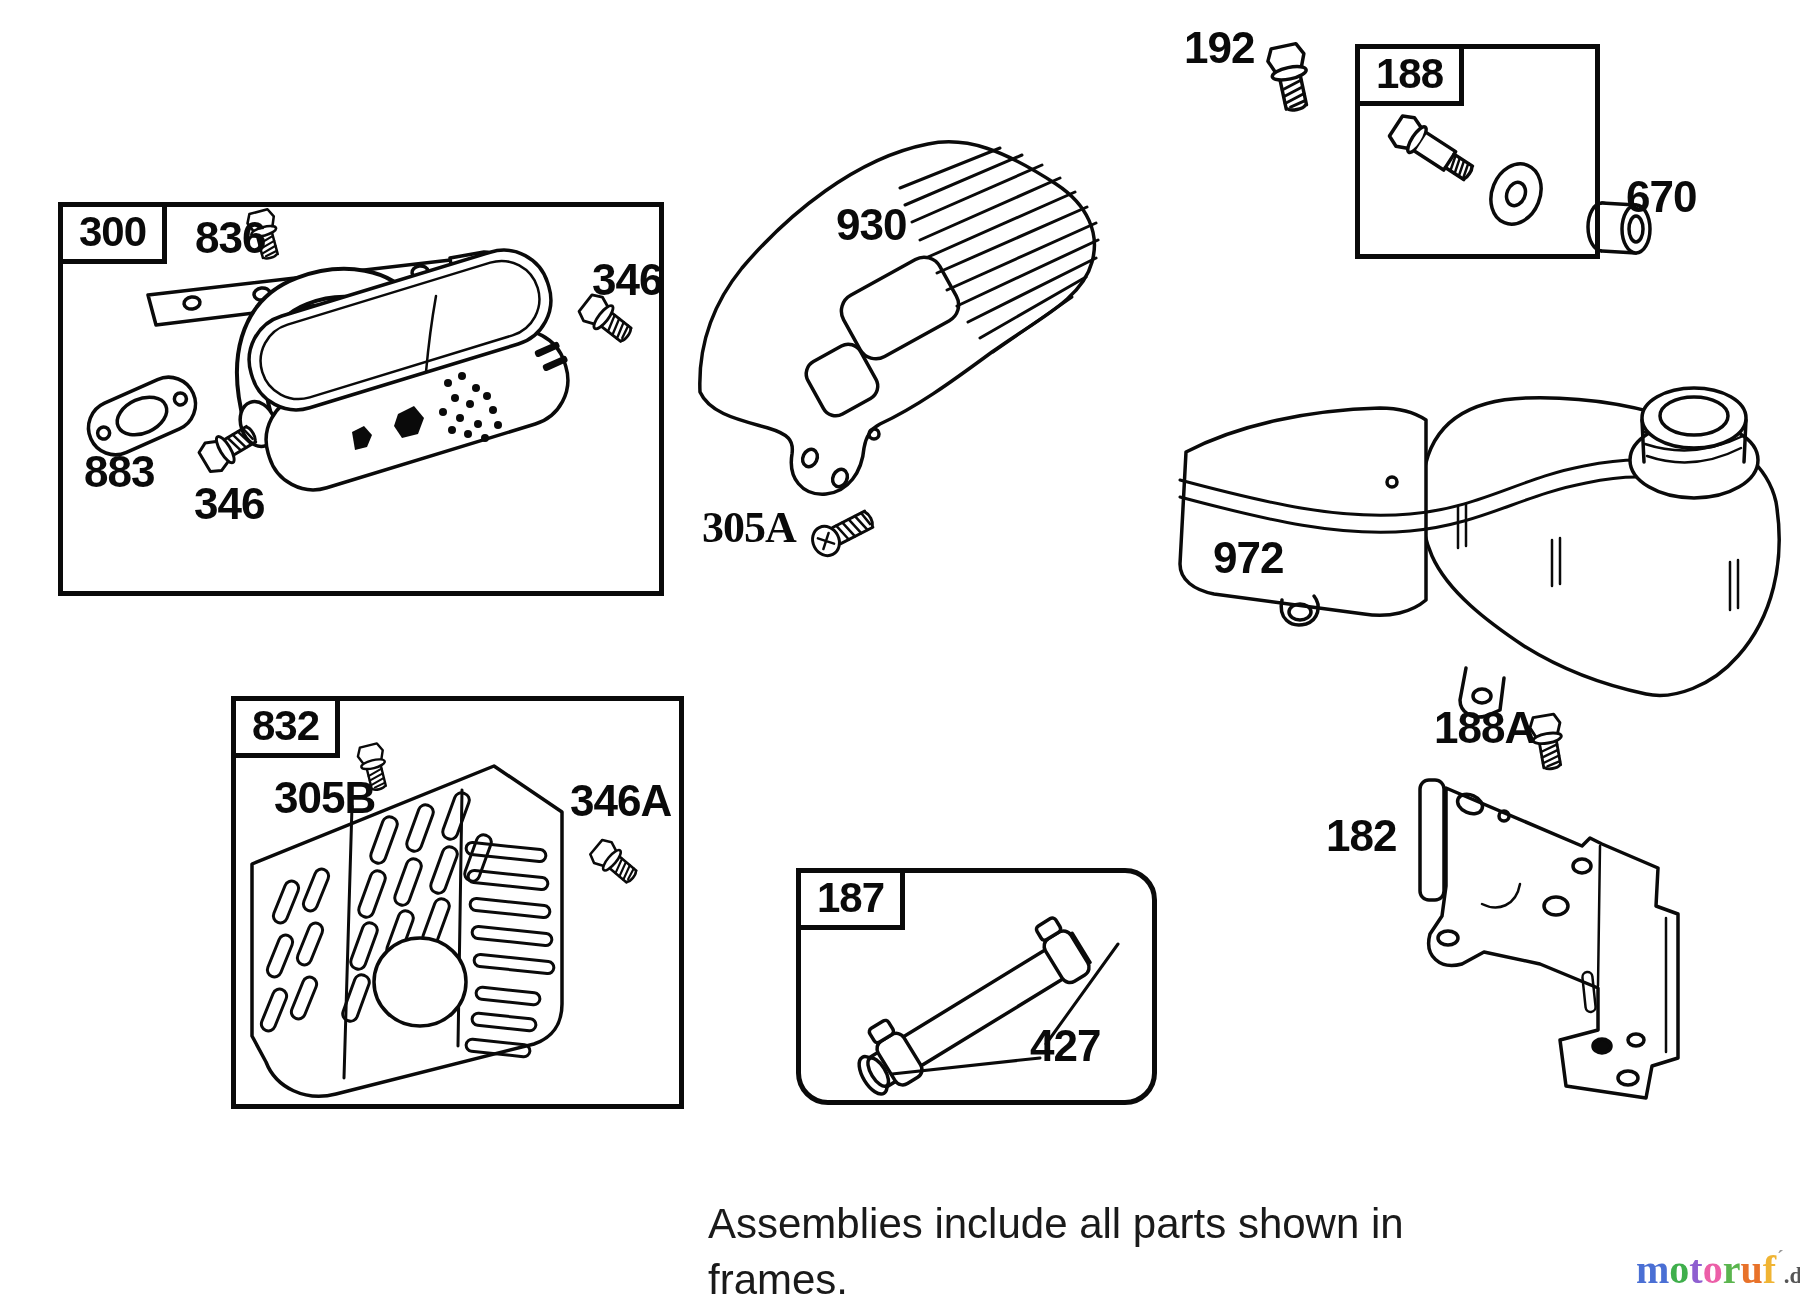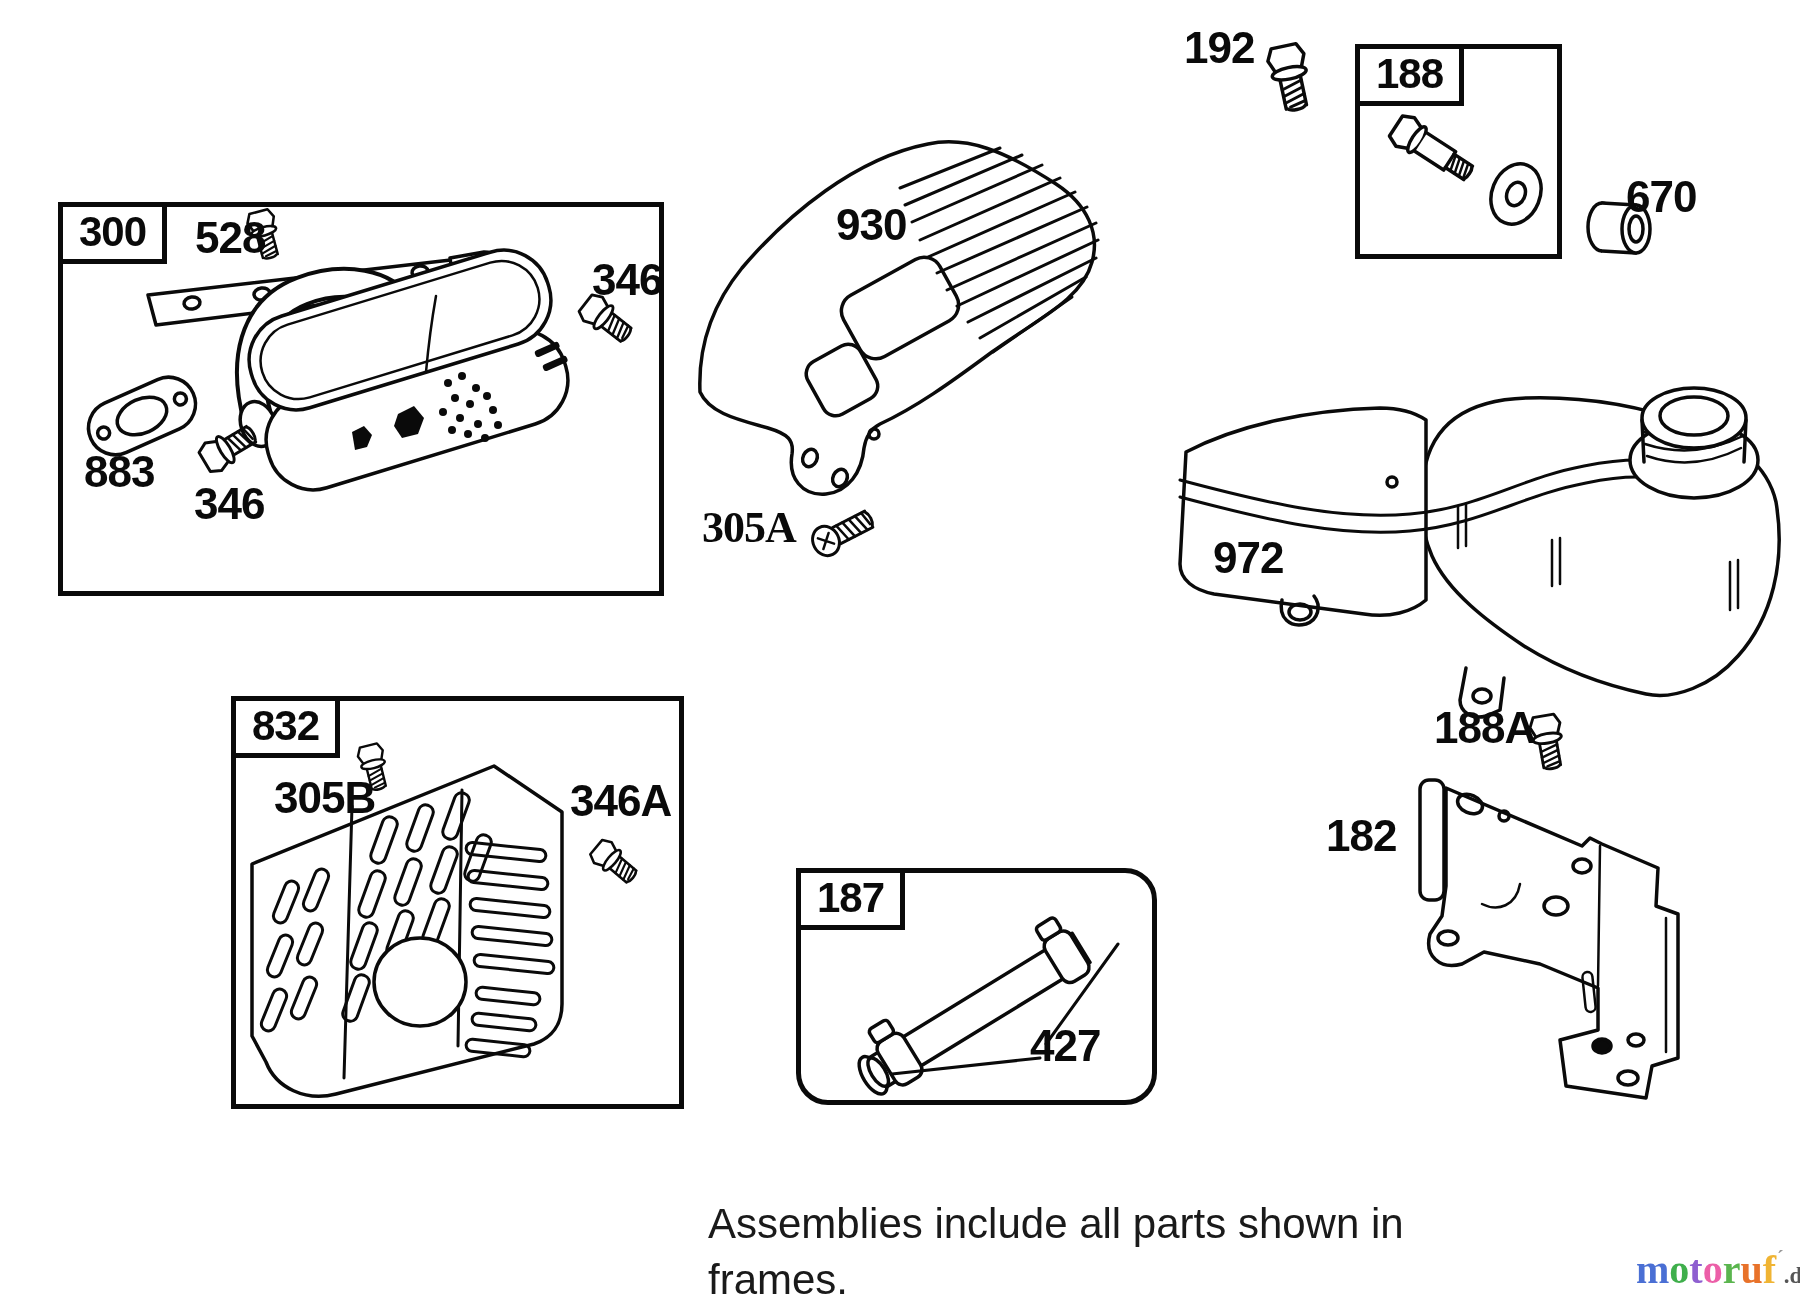--- a/index.html
+++ b/index.html
@@ -8,21 +8,21 @@
     font-family:"Liberation Sans","DejaVu Sans",sans-serif;overflow:hidden;
   }
   .stage svg{position:absolute;left:0;top:0;}
   .frame{position:absolute;border:5px solid #0a0a0a;box-sizing:border-box;background:transparent;}
   .frame .tab{
     position:absolute;left:-5px;top:-5px;border:5px solid #0a0a0a;box-sizing:border-box;
     background:#fff;font-weight:bold;font-size:42px;color:#0a0a0a;
     padding:4px 16px 6px 16px;line-height:1.0;letter-spacing:-1px;
   }
   .f300{left:58px;top:202px;width:606px;height:394px;}
-  .f188{left:1355px;top:44px;width:207px;height:215px;}
+  .f188{left:1355px;top:44px;width:245px;height:215px;}
   .f832{left:231px;top:696px;width:453px;height:413px;}
   .f187{left:796px;top:868px;width:361px;height:237px;border-radius:32px;}
   .plabel{
     position:absolute;font-weight:bold;font-size:44px;color:#0a0a0a;
     letter-spacing:-1px;line-height:1.0;white-space:nowrap;
   }
   .lb836{left:195px;top:216px;}
   .lb346top{left:592px;top:258px;}
   .lb883{left:84px;top:450px;}
   .lb346bot{left:194px;top:482px;}
@@ -271,21 +271,21 @@
   <div class="frame f188">
     <div class="tab"><span>188</span></div>
   </div>
   <div class="frame f832">
     <div class="tab"><span>832</span></div>
   </div>
   <div class="frame f187">
     <div class="tab"><span>187</span></div>
   </div>
 
-  <div class="plabel lb836">528</div>
+  <div class="plabel lb836">836</div>
   <div class="plabel lb346top">346</div>
   <div class="plabel lb883">883</div>
   <div class="plabel lb346bot">346</div>
   <div class="plabel lb930">930</div>
   <div class="plabel lb305A">305A</div>
   <div class="plabel lb284">192</div>
   <div class="plabel lb670">670</div>
   <div class="plabel lb972">972</div>
   <div class="plabel lb305B">305B</div>
   <div class="plabel lb346A">346A</div>

